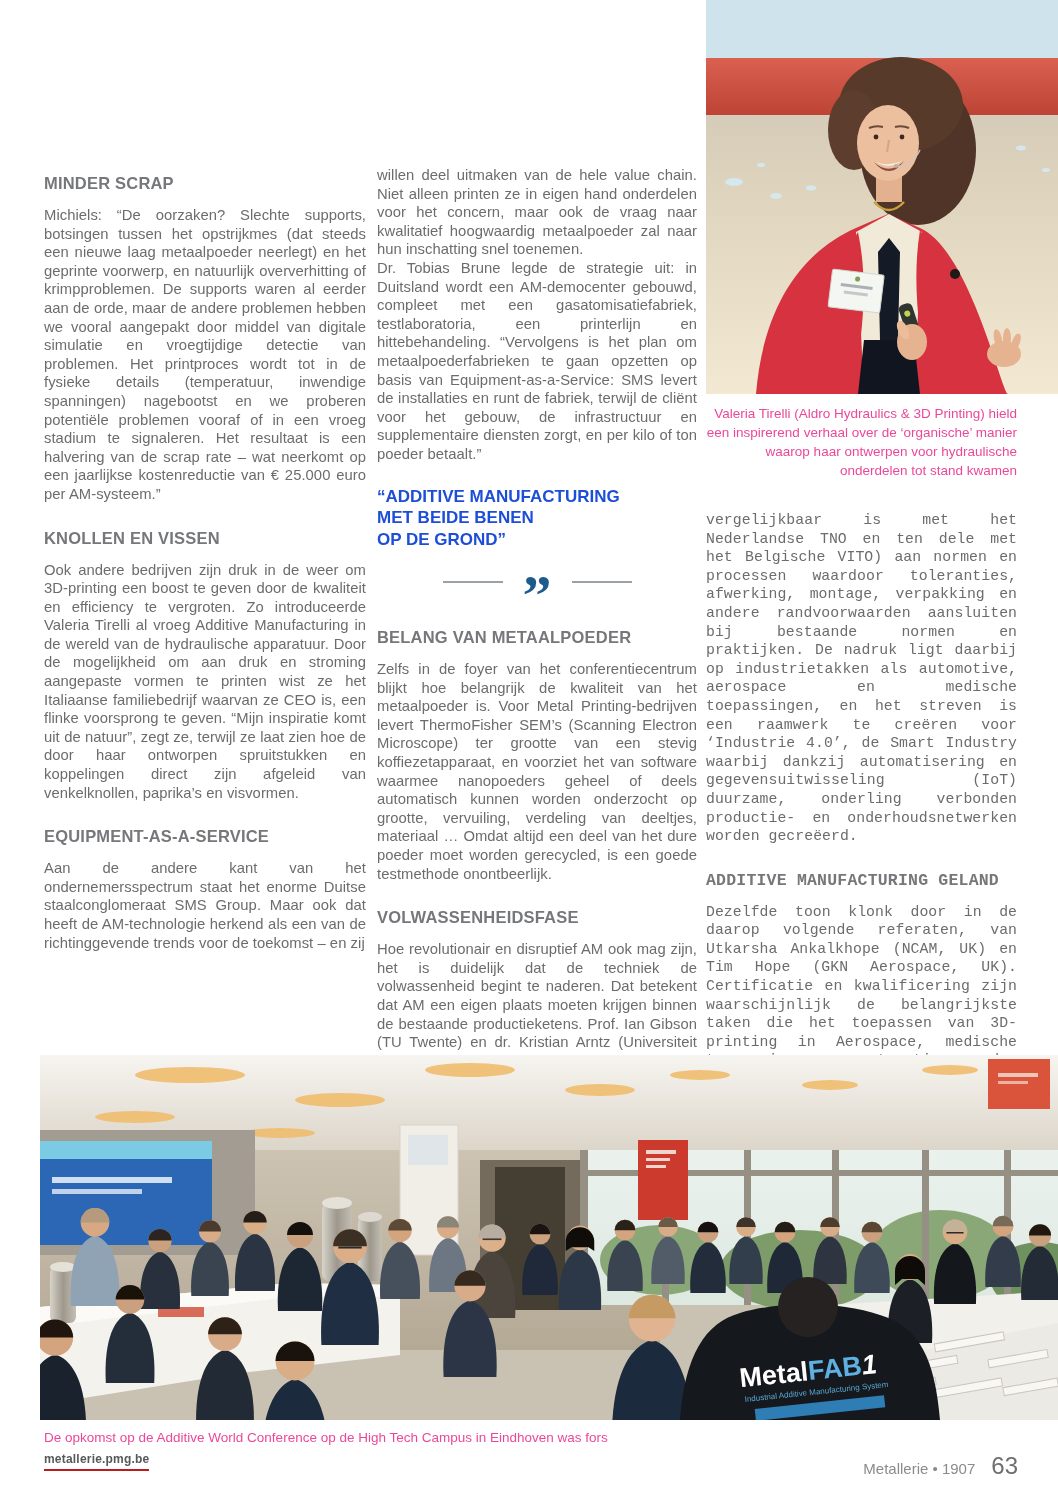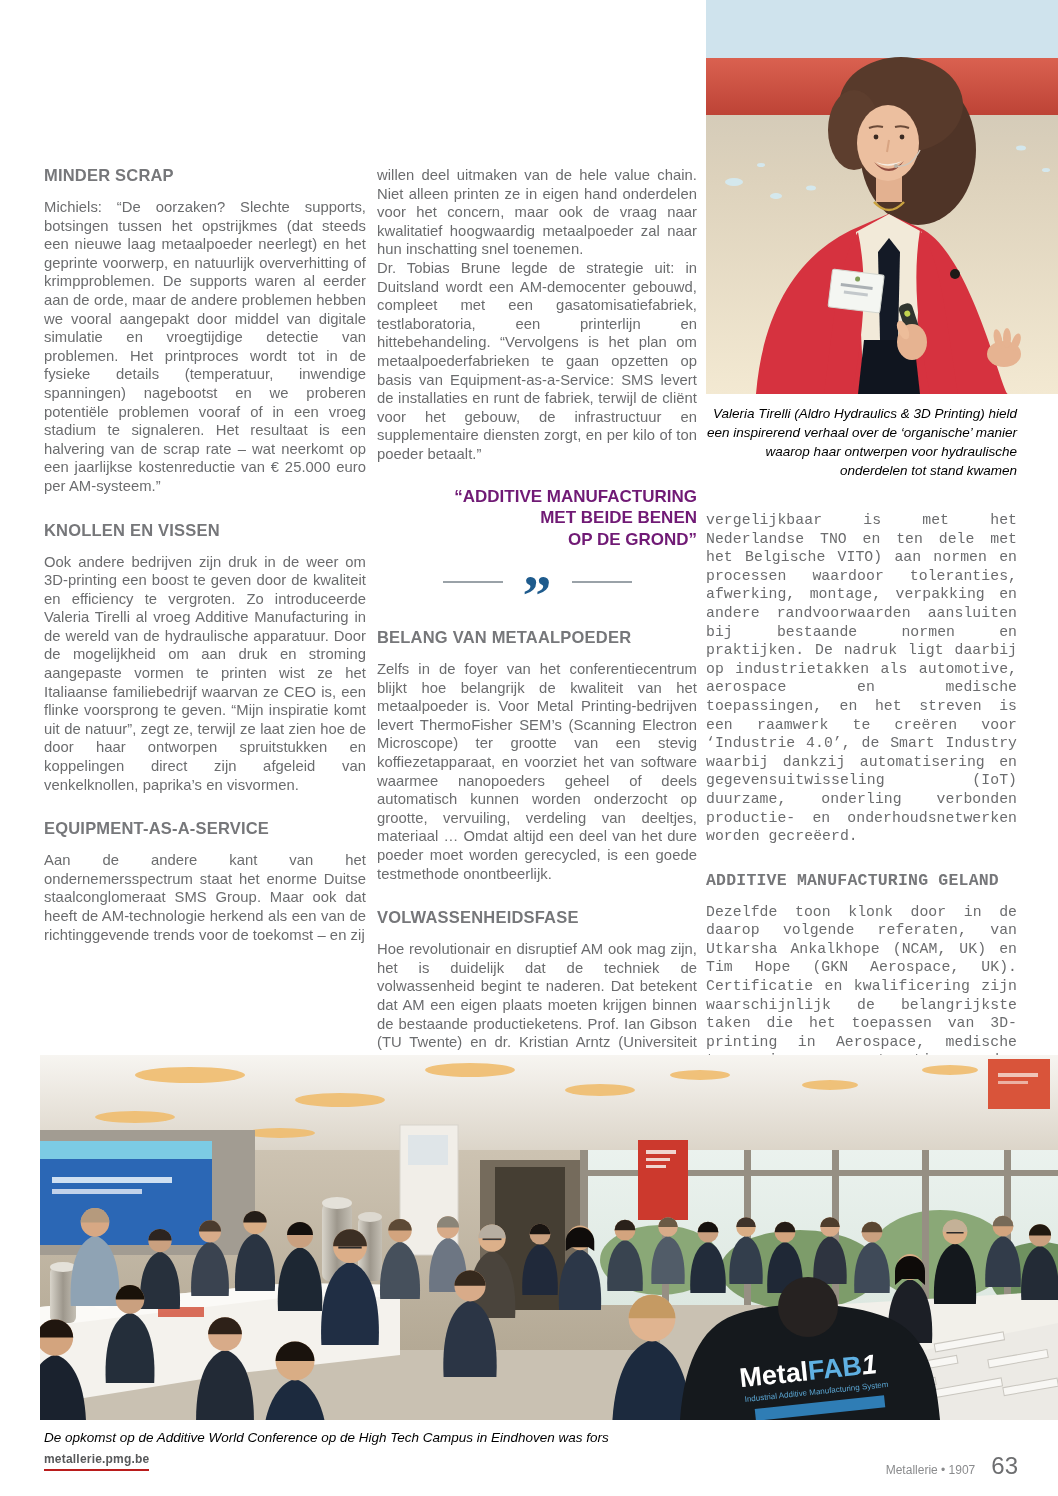--- a/index.html
+++ b/index.html
@@ -5,38 +5,38 @@
   html,body{margin:0;padding:0;background:#ffffff;}
   .page{position:relative;width:1058px;height:1496px;background:#fff;overflow:hidden;
         font-family:"Liberation Sans",sans-serif;}
   .col{position:absolute;top:166px;overflow:hidden;}
   #col1{left:44px;width:322px;height:889px;}
   #col2{left:377px;width:320px;height:889px;}
   #col3text{position:absolute;left:706px;top:511px;width:311px;height:545px;overflow:hidden;font-family:Liberation Mono, monospace;}
   .body-p{margin:0;font-size:14.8px;line-height:18.6px;color:#6b6c6e;text-align:justify;
           letter-spacing:.05px;}
   .sec-h{margin:25px 0 13px;font-size:16.5px;font-weight:bold;color:#76777a;letter-spacing:.2px;}
-  .sec-h.first{margin-top:0;}
+  .sec-h.first{margin-top:8px;}
   .pullquote{margin:22px 0 24px;}
-  .pq-line-text{text-align:right;font-weight:bold;font-size:17px;line-height:21.5px;color:#701a75;}
+  .pq-line-text{text-align:left;font-weight:bold;font-size:17px;line-height:21.5px;color:#1d4ed8;}
   .pq-rule{display:flex;align-items:center;justify-content:center;gap:20px;margin-top:10px;height:44px;}
   .pq-bar{width:60px;height:2px;background:#9aa2a8;}
   .pq-quote{font-family:"Liberation Serif",serif;font-weight:bold;font-size:58px;color:#1e5b8d;
             line-height:0;transform:translateY(14px);}
-  .caption{font-style:italic;color:#000000;font-size:13.5px;line-height:19px;}
+  .caption{color:#ec4899;font-size:13.5px;line-height:19px;}
   #photo-caption{position:absolute;left:706px;top:404px;width:311px;text-align:right;}
   #bottom-caption{position:absolute;left:44px;top:1428px;width:920px;text-align:left;}
   #top-photo{position:absolute;left:706px;top:0;width:352px;height:394px;overflow:hidden;}
   #bottom-photo{position:absolute;left:40px;top:1055px;width:1018px;height:365px;overflow:hidden;}
   #top-photo svg,#bottom-photo svg{display:block;width:100%;height:100%;}
   #footer-site{position:absolute;left:44px;top:1452px;font-size:12px;font-weight:bold;
                color:#57585a;text-decoration:none;border-bottom:2px solid #b91c1c;padding-bottom:3px;
                letter-spacing:.2px;}
   #footer-right{position:absolute;right:40px;top:1452px;display:flex;align-items:baseline;gap:16px;}
-  #footer-mag{font-size:12px;color:#8a8b8d;}
+  #footer-mag{font-size:15px;color:#8a8b8d;}
   #footer-page{font-size:24px;color:#6d6e70;}
 </style>
 </head>
 <body>
 
 <div class="page">
 
   <div id="top-photo">
     <svg viewBox="0 0 352 394" preserveAspectRatio="none">
       <defs>

